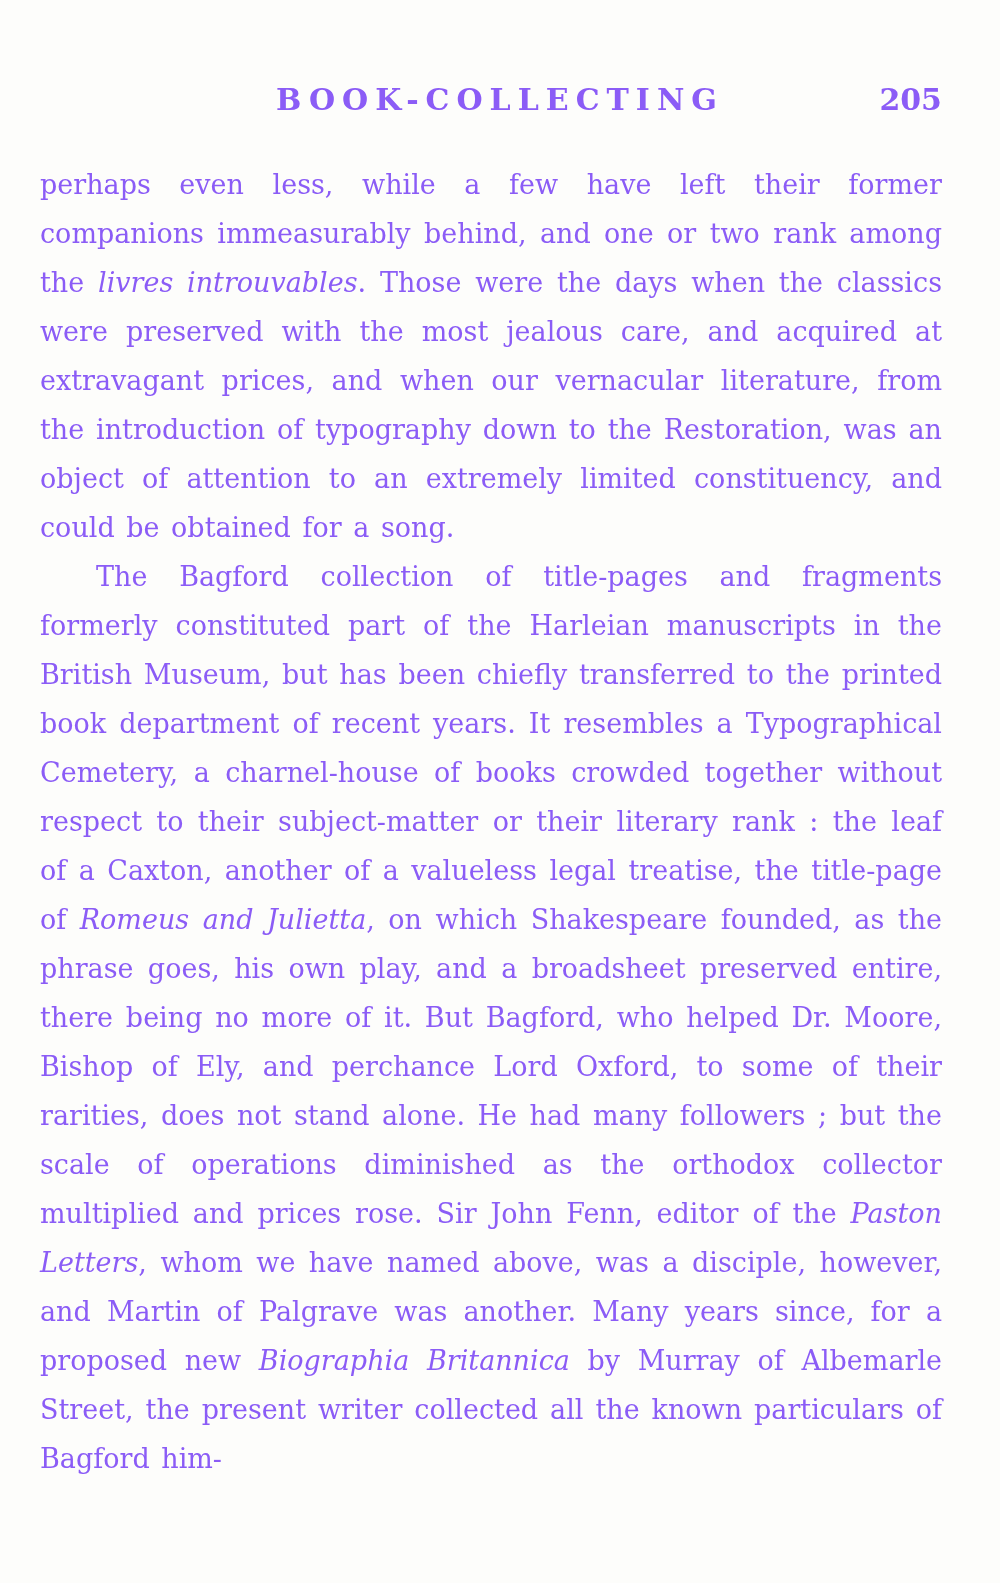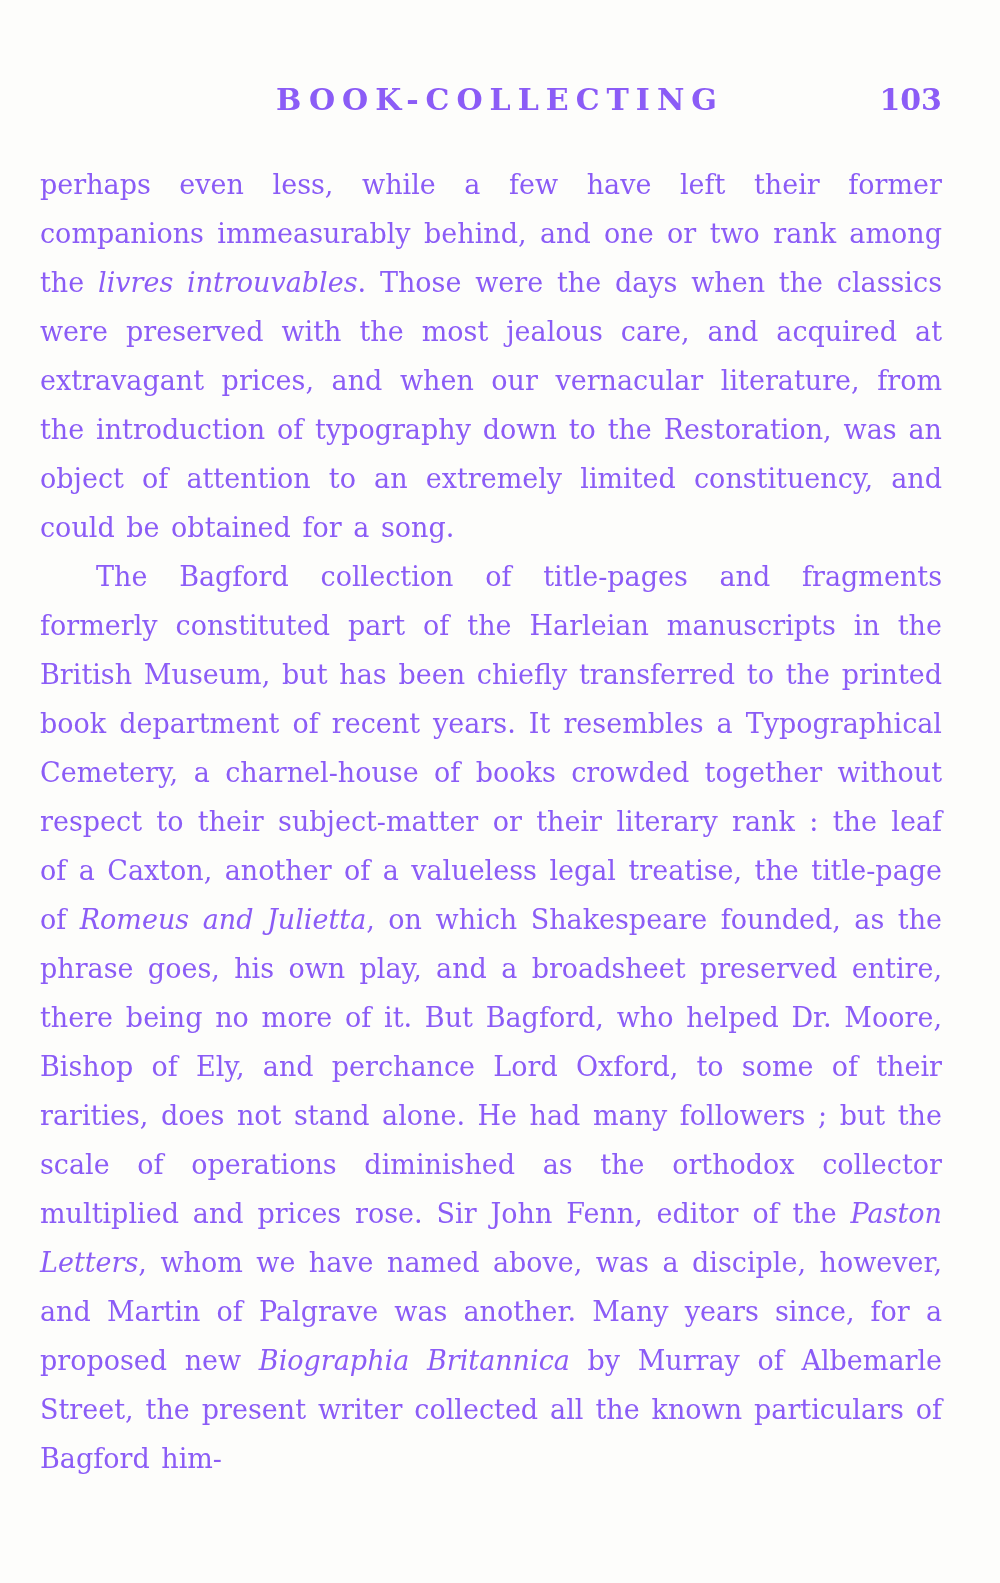--- a/index.html
+++ b/index.html
@@ -58,19 +58,19 @@
   }
   .para em {
   }
 </style>
 </head>
 <body>
 
 <div class="page">
   <div class="running-header">
     <div class="header-title">BOOK-COLLECTING</div>
-    <div class="page-number">103</div>
+    <div class="page-number">205</div>
   </div>
   <div class="page-body">
       <p class="para"><span>perhaps even less, while a few have left their former companions immeasurably behind, and one or two rank among the </span><em>livres introuvables</em><span>.  Those were the days when the classics were preserved with the most jealous care, and acquired at extravagant prices, and when our vernacular literature, from the introduction of typography down to the Restoration, was an object of attention to an extremely limited constituency, and could be obtained for a song.</span></p>
       <p class="para indent"><span>The Bagford collection of title-pages and fragments formerly constituted part of the Harleian manuscripts in the British Museum, but has been chiefly transferred to the printed book department of recent years.  It resembles a Typographical Cemetery, a charnel-house of books crowded together without respect to their subject-matter or their literary rank : the leaf of a Caxton, another of a valueless legal treatise, the title-page of </span><em>Romeus and Julietta</em><span>, on which Shakespeare founded, as the phrase goes, his own play, and a broadsheet preserved entire, there being no more of it.  But Bagford, who helped Dr. Moore, Bishop of Ely, and perchance Lord Oxford, to some of their rarities, does not stand alone.  He had many followers ; but the scale of operations diminished as the orthodox collector multiplied and prices rose.  Sir John Fenn, editor of the </span><em>Paston Letters</em><span>, whom we have named above, was a disciple, however, and Martin of Palgrave was another.  Many years since, for a proposed new </span><em>Biographia Britannica</em><span> by Murray of Albemarle Street, the present writer collected all the known particulars of Bagford him-</span></p>
     </div>
 </div>
 
 </body></html>

